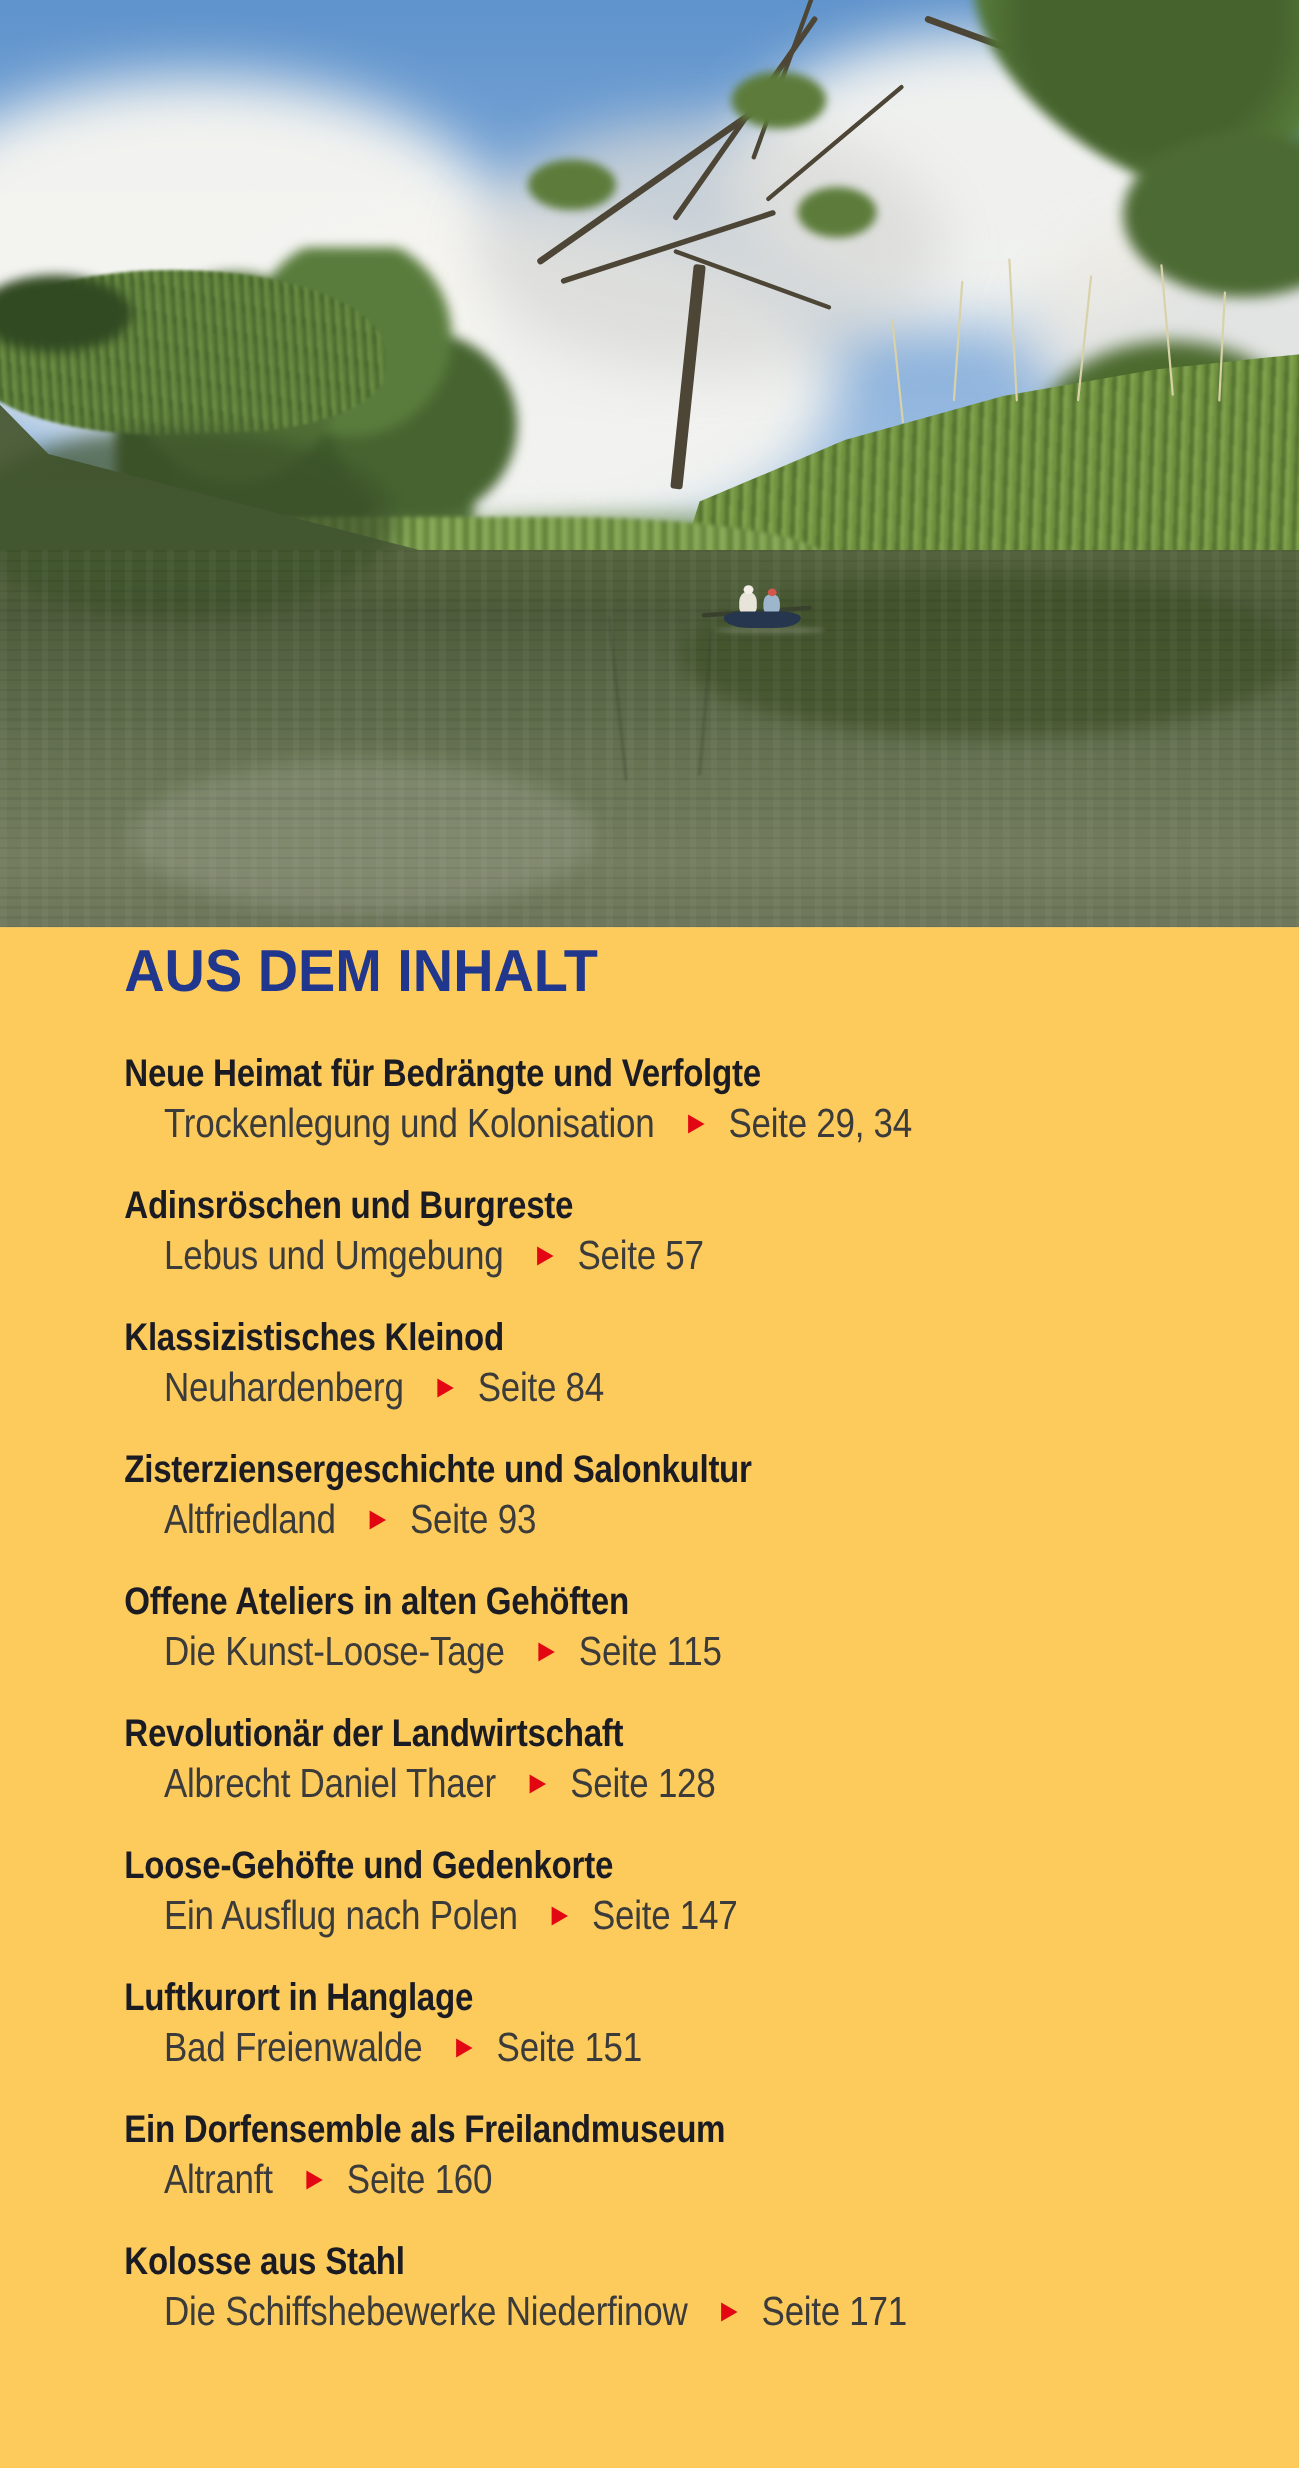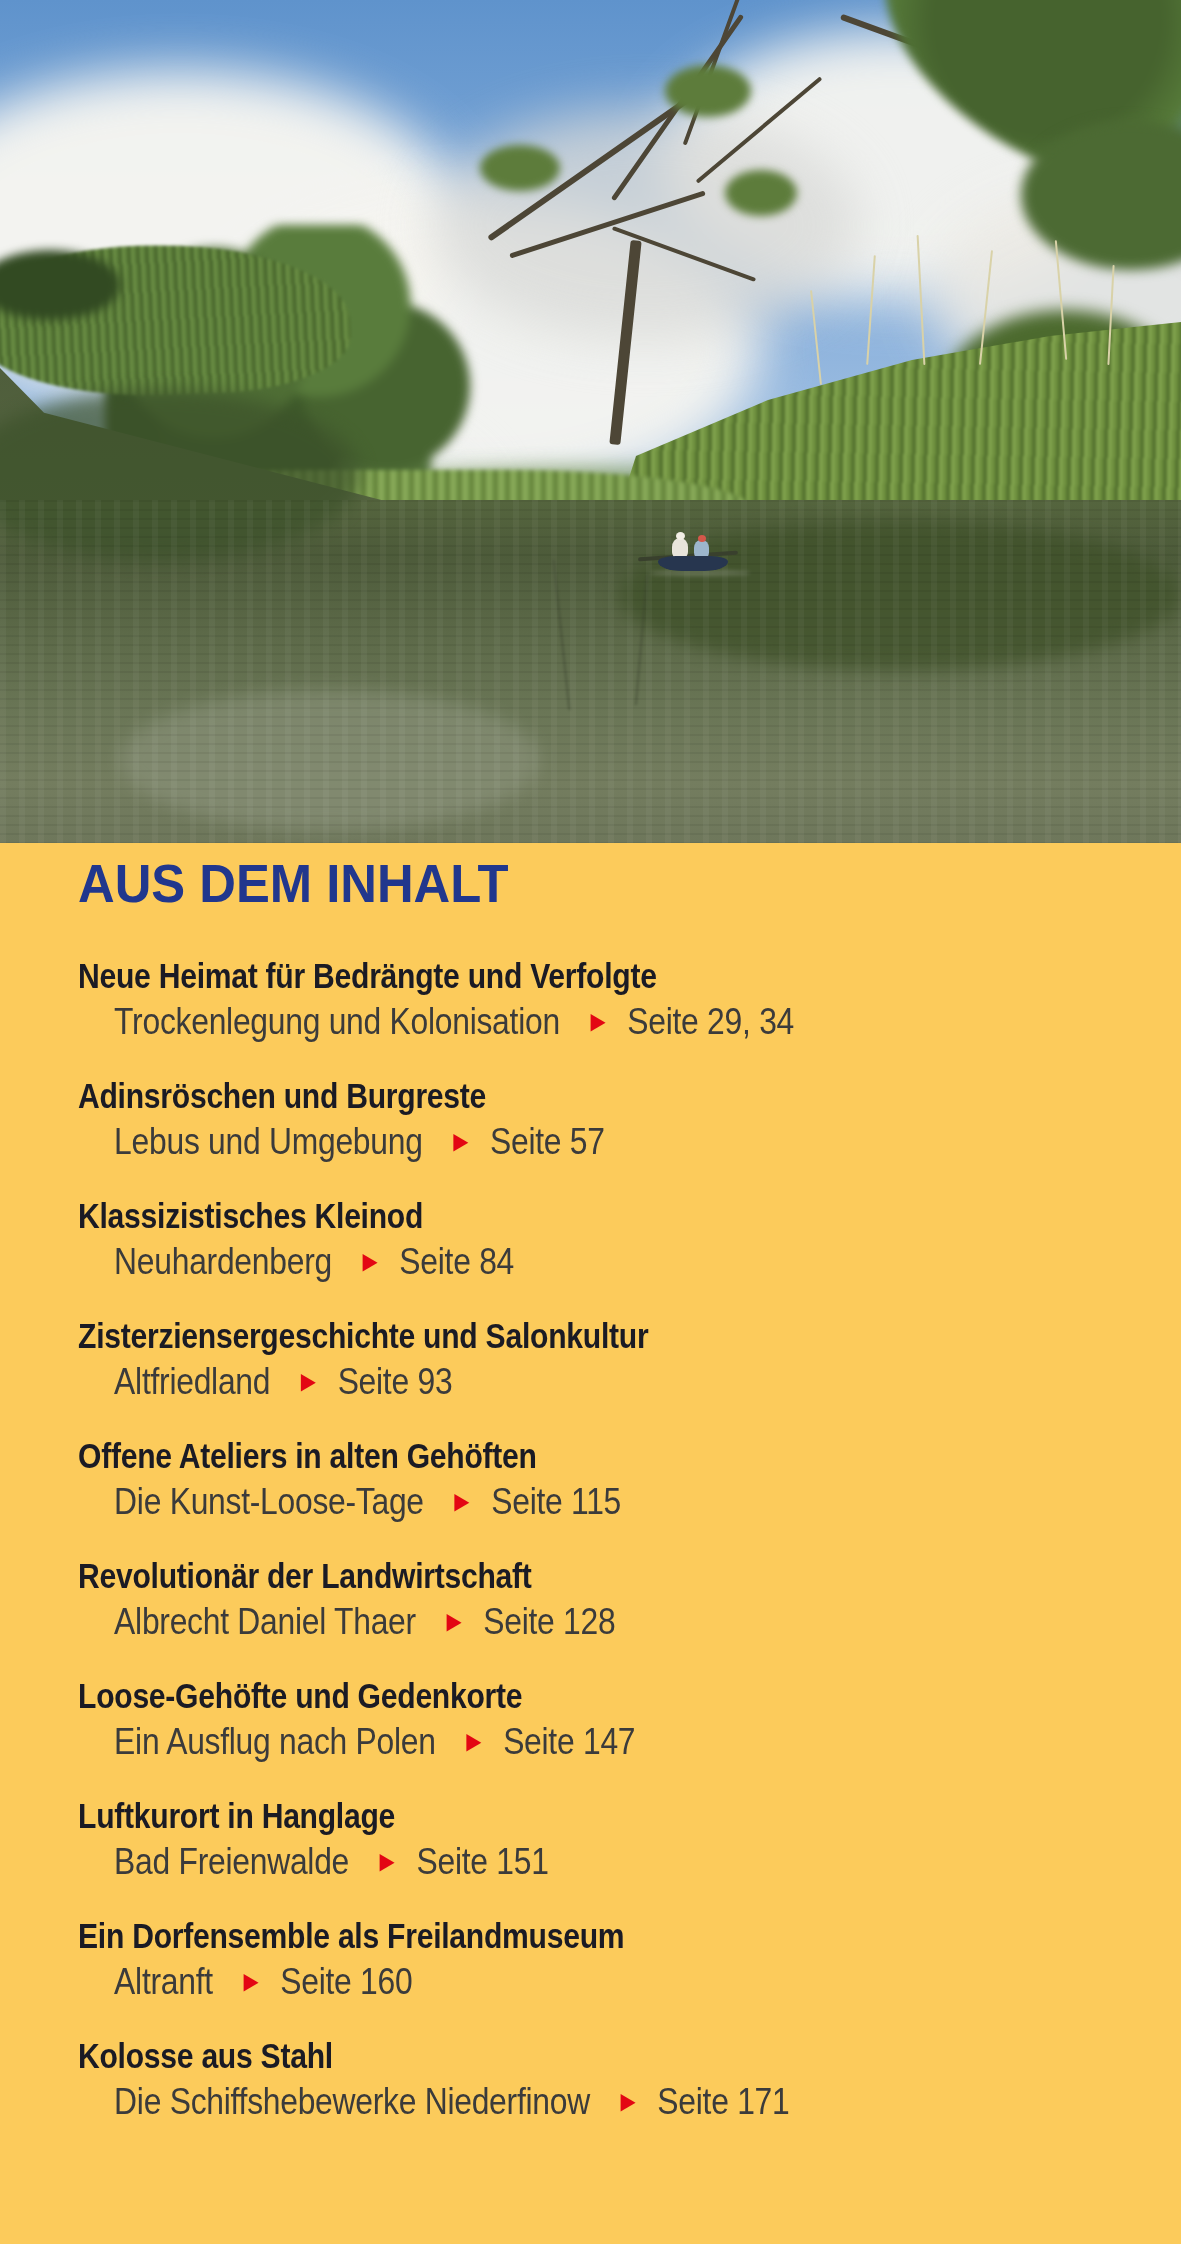--- a/index.html
+++ b/index.html
@@ -92,21 +92,21 @@
   .paddle{left:-12px;top:24px;width:100px;height:4px;background:#39402d;border-radius:2px;transform:rotate(-4deg);}
   .hull{left:8px;top:26px;width:70px;height:15px;background:#27364f;
     border-radius:40% 40% 55% 55% / 60% 60% 100% 100%;}
   .paddler-front{left:22px;top:8px;width:16px;height:20px;background:#e8e4da;border-radius:45% 45% 30% 30%;}
   .paddler-back{left:44px;top:10px;width:15px;height:18px;background:#9db6cc;border-radius:45% 45% 30% 30%;}
   .cap-front{left:26px;top:2px;width:9px;height:8px;background:#f3efe6;border-radius:50%;}
   .cap-back{left:48px;top:5px;width:8px;height:7px;background:#d4574a;border-radius:50%;}
   .wake{left:0;top:40px;width:100px;height:6px;background:#89927a;opacity:.5;border-radius:50%;filter:blur(2px);}
 
   
-  .content{position:absolute;left:0;top:843px;width:100%;padding:9px 0 0 78px;box-sizing:border-box;}
+  .content{position:absolute;left:0;top:843px;width:100%;padding:9px 0 0 113px;box-sizing:border-box;}
   .heading{
     margin:0 0 40px 0;color:#21378d;font-size:54px;font-weight:700;
     letter-spacing:0px;line-height:62px;transform:scaleX(.94);transform-origin:0 50%;
     white-space:nowrap;
   }
   .toc-entry{margin-bottom:29px;}
   .entry-title{
     color:#1b1b24;font-weight:700;font-size:35px;line-height:44px;
     letter-spacing:-.3px;transform:scaleX(.86);transform-origin:0 50%;white-space:nowrap;
   }

